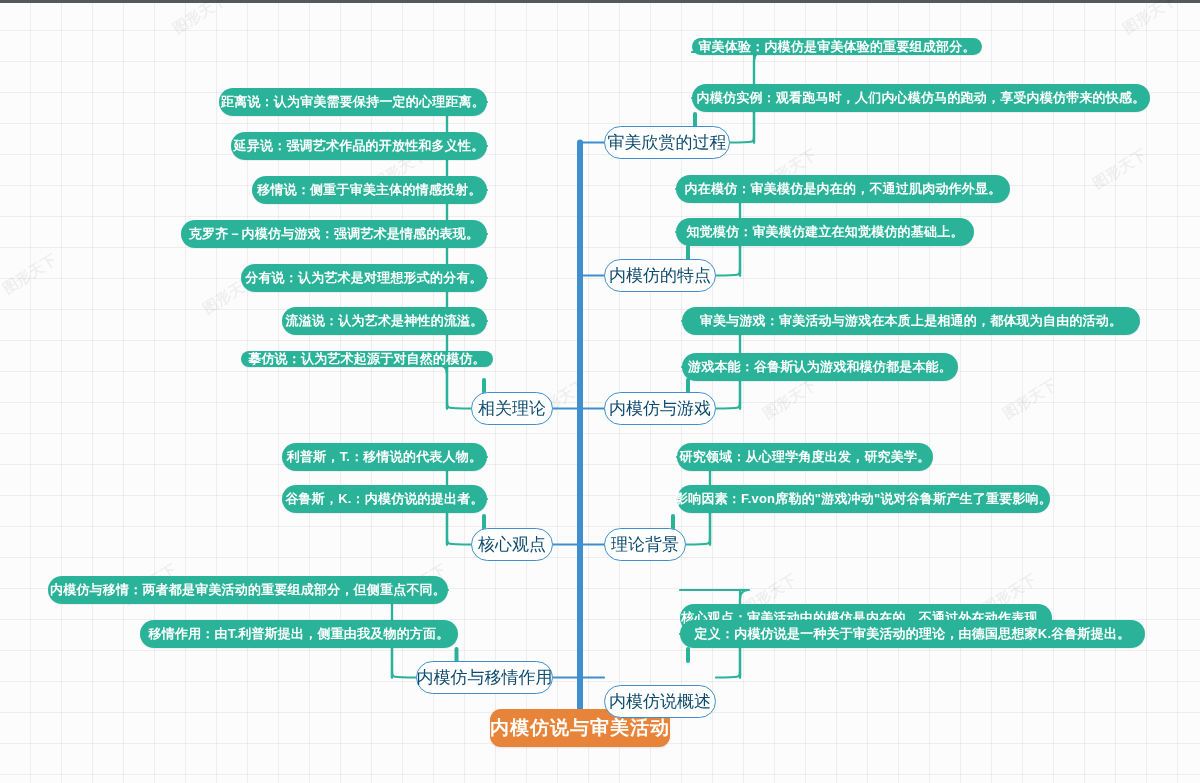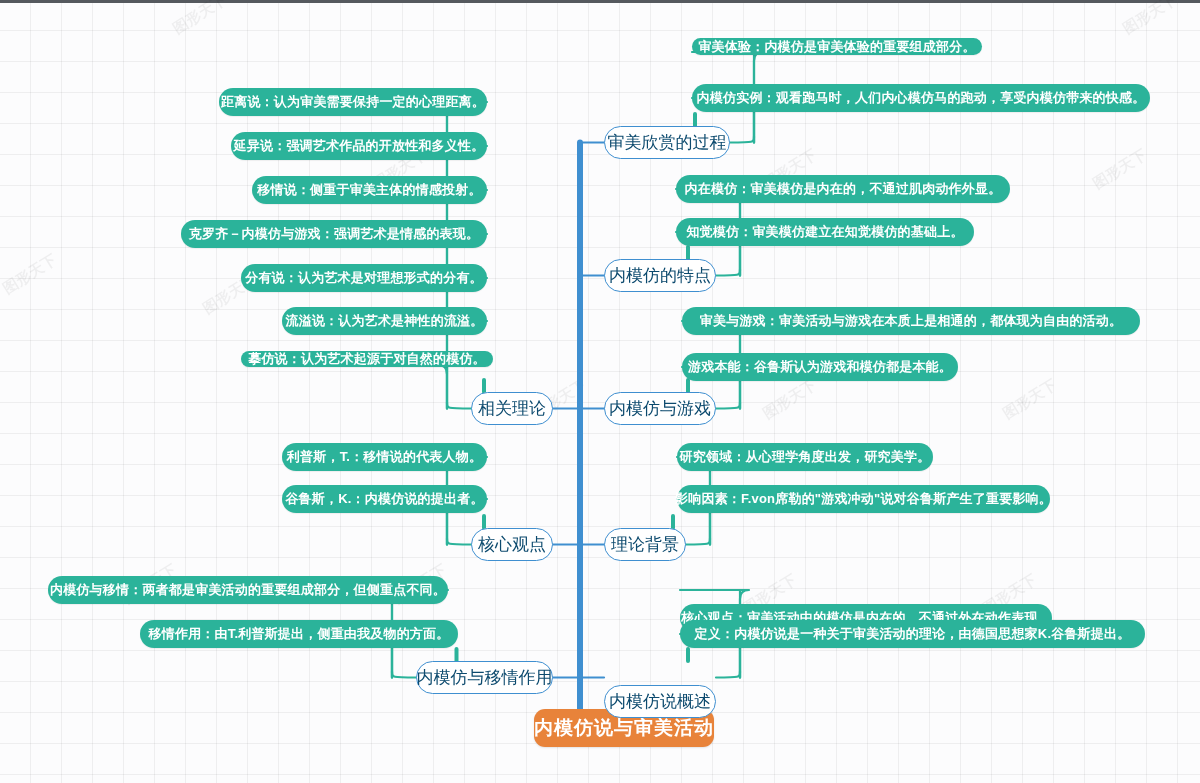--- a/index.html
+++ b/index.html
@@ -55,21 +55,20 @@
   .root{
     background:#e8833a;
     color:#ffffff;
     font-weight:bold;
     font-size:19px;
     border-radius:11px;
     height:38px;
     padding:0 20px;
     letter-spacing:1px;
     box-shadow:0 1px 2px rgba(0,0,0,0.10);
-    margin-left:44px;
   }
   .wm{
     position:absolute;
     color:rgba(0,0,0,0.055);
     font-size:15px;
     font-weight:bold;
     transform:rotate(-32deg);
     user-select:none;
     font-family:"Liberation Serif",serif;
   }

